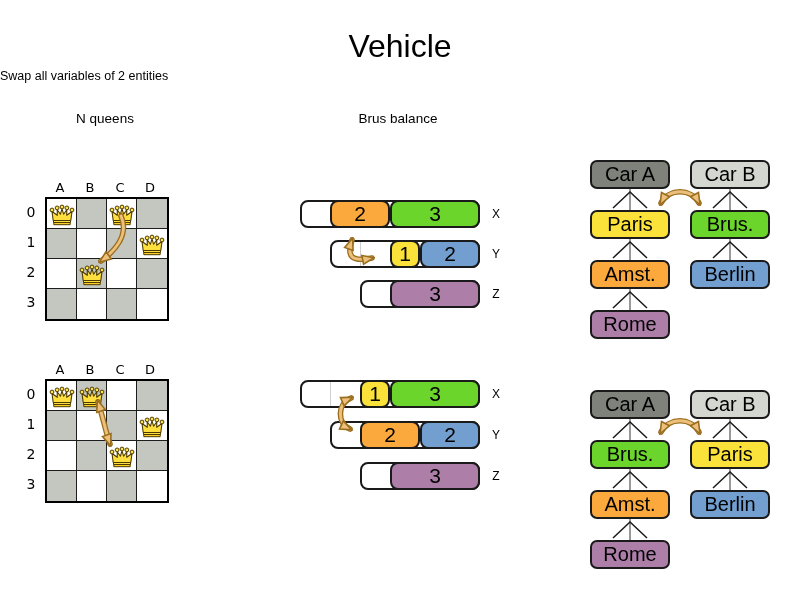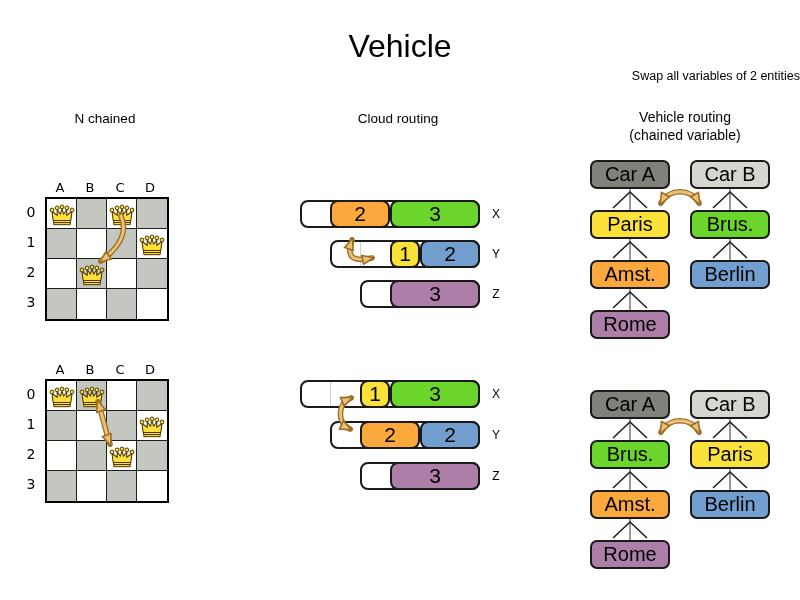--- a/index.html
+++ b/index.html
@@ -1,20 +1,20 @@
 <!DOCTYPE html>
 <html><head>
 <meta charset="utf-8">
 <style>
   html,body{margin:0;padding:0;background:#fff;}
   #canvas{position:relative;width:800px;height:600px;background:#ffffff;overflow:hidden;
           font-family:"Liberation Sans",sans-serif;color:#000;}
   .abs{position:absolute;}
   #title{left:0;top:28px;width:800px;text-align:center;font-size:32px;font-weight:400;}
-  #subtitle{left:0;top:69px;width:800px;text-align:right;font-size:12.5px;}
+  #subtitle{left:0;top:69px;width:800px;text-align:left;font-size:12.5px;}
   .sect{font-size:13.5px;text-align:center;}
   .boardGrid{border:2px solid #000;}
   .cell{position:absolute;width:30px;height:30px;box-sizing:border-box;
         border-right:1px solid #1d1d1d;border-bottom:1px solid #1d1d1d;}
   .colLabel{width:30px;height:14px;line-height:14px;text-align:center;
             font-family:"DejaVu Sans",sans-serif;font-size:13px;}
   .rowLabel{width:22px;height:30px;line-height:30px;text-align:center;
             font-family:"DejaVu Sans",sans-serif;font-size:14px;}
   .queen{width:26px;height:22px;}
   .bar{background:#fff;border:2px solid #1a1a1a;border-radius:8px;box-sizing:border-box;}
@@ -27,26 +27,22 @@
   .arrowInner{fill:none;stroke:#ecc07a;stroke-width:3;stroke-linecap:round;}
   #overlay{position:absolute;left:0;top:0;pointer-events:none;}
 </style>
 </head>
 <body>
 
 <div id="canvas">
   <div id="title" class="abs">Vehicle</div>
   <div id="subtitle" class="abs">Swap all variables of 2 entities</div>
 
-  <div class="abs sect" style="left:25px;top:111px;width:160px;">N chained</div>
-  <div class="abs sect" style="left:318px;top:111px;width:160px;">Cloud routing</div>
-  <div class="abs sect" style="left:595px;top:108px;width:180px;line-height:18px;font-size:14px;">
-    <span style="display:block">Vehicle routing</span>
-    <span style="display:block">(chained variable)</span>
-  </div>
+  <div class="abs sect" style="left:25px;top:111px;width:160px;">N queens</div>
+  <div class="abs sect" style="left:318px;top:111px;width:160px;">Brus balance</div>
 
 <div class="abs colLabel" style="left: 45px; top: 181px;">A</div>
     <div class="abs colLabel" style="left: 75px; top: 181px;">B</div>
     <div class="abs colLabel" style="left: 105px; top: 181px;">C</div>
     <div class="abs colLabel" style="left: 135px; top: 181px;">D</div>
     <div class="abs rowLabel" style="left: 20px; top: 197px;">0</div>
     <div class="abs rowLabel" style="left: 20px; top: 227px;">1</div>
     <div class="abs rowLabel" style="left: 20px; top: 257px;">2</div>
     <div class="abs rowLabel" style="left: 20px; top: 287px;">3</div>
     <div class="abs boardGrid" style="left: 45px; top: 197px; width: 120px; height: 120px;">

